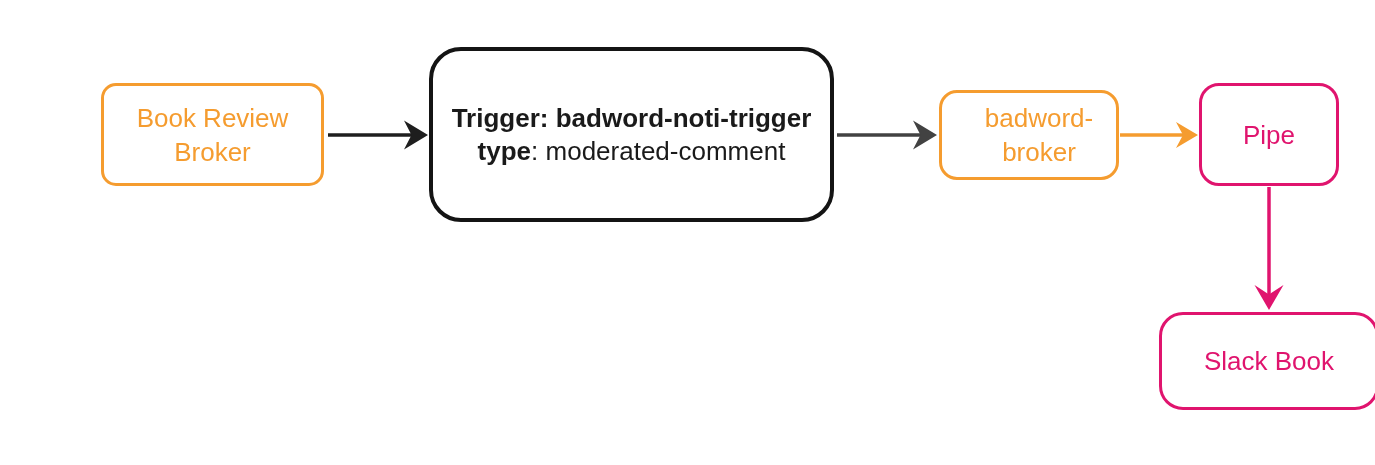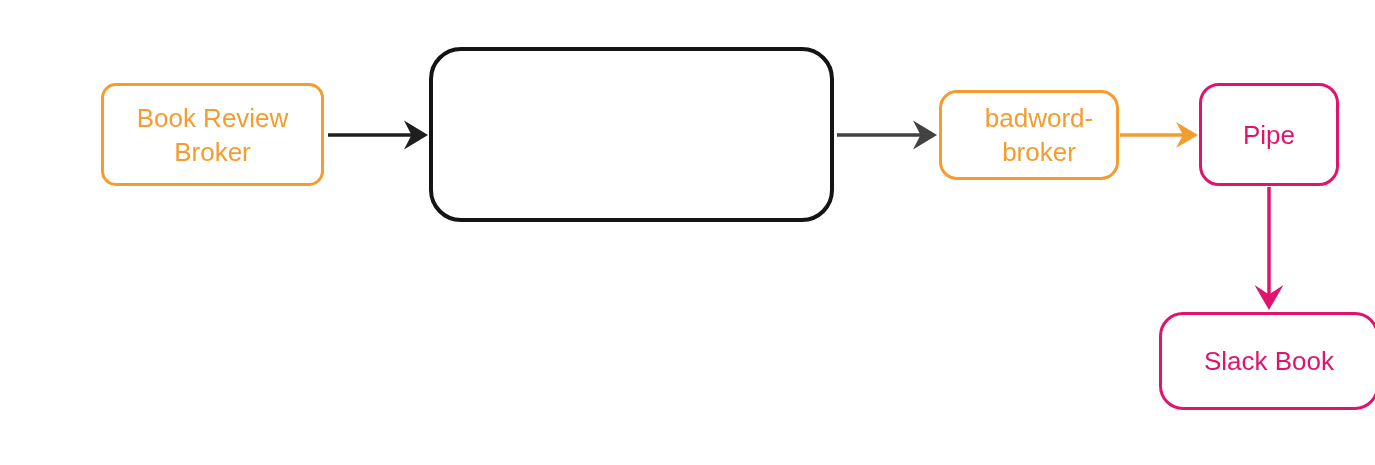--- a/index.html
+++ b/index.html
@@ -114,20 +114,26 @@
       <path d="M 1225 310 L 1210.5 285 L 1225 294.5 L 1239.5 285 Z" fill="#E0146E"></path>
     </g>
   </svg>
 
   <div class="node node-book">
     <div class="nline">Book Review</div>
     <div class="nline">Broker</div>
   </div>
 
   <div class="node node-trigger">
+    <div class="nline">
+      <span class="b">Trigger: badword-noti-trigger</span>
+    </div>
+    <div class="nline">
+      <span class="b">type</span><span>: moderated-comment</span>
+    </div>
   </div>
 
   <div class="node node-badword">
     <div class="nline">badword-</div>
     <div class="nline">broker</div>
   </div>
 
   <div class="node node-pipe">
     <div class="nline">Pipe</div>
   </div>

